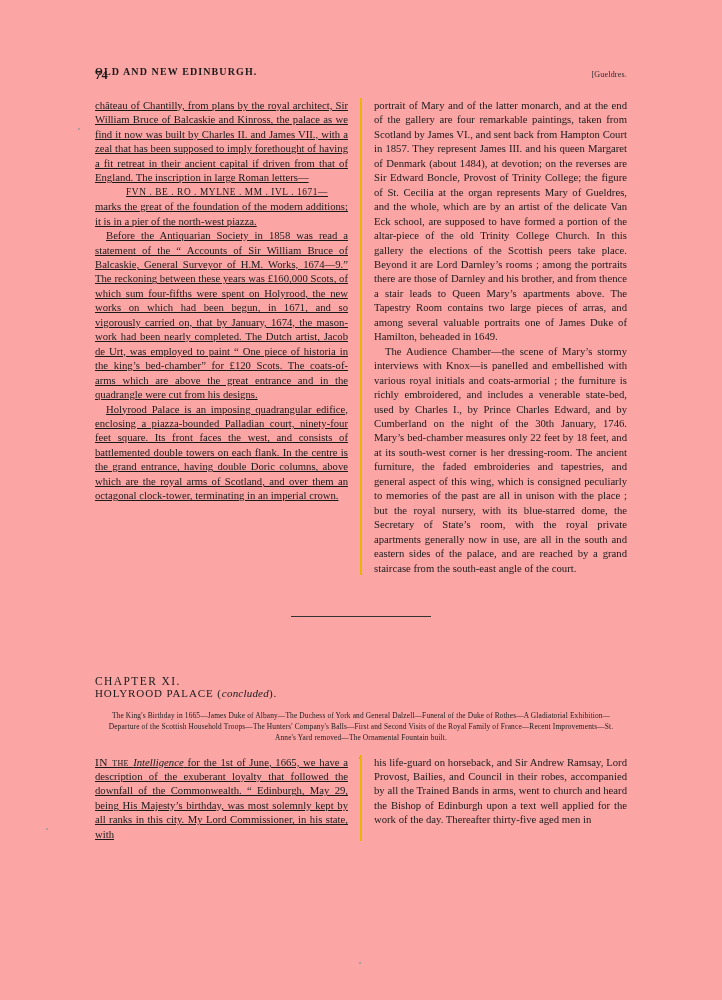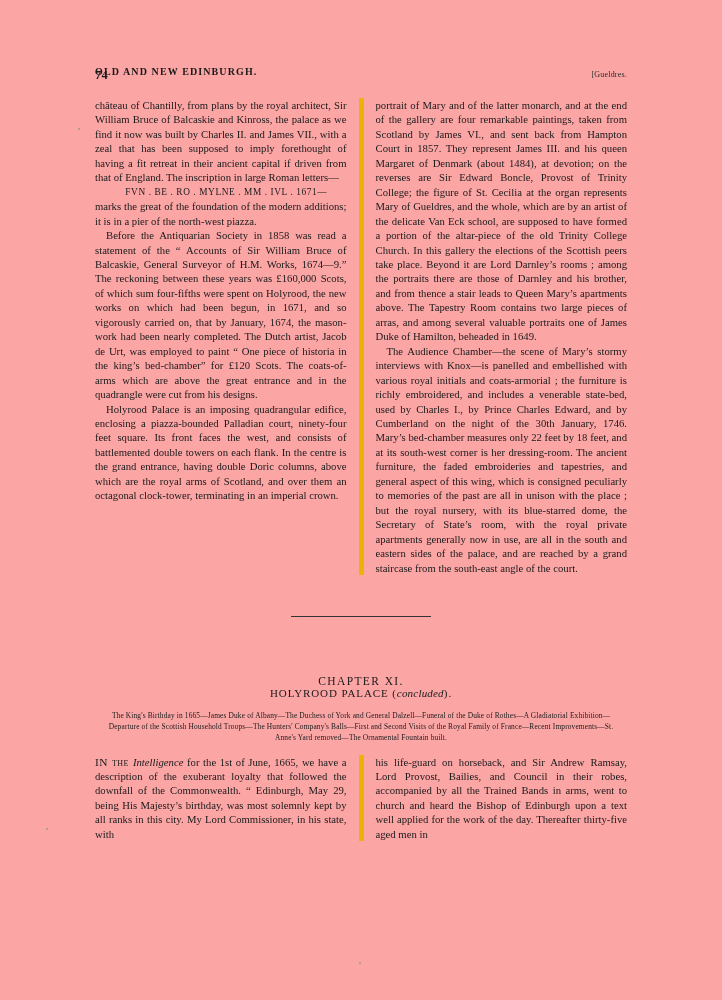--- a/index.html
+++ b/index.html
@@ -69,21 +69,22 @@
   .col {
     width: 253px;
     font-size: 10.7px;
     line-height: 14.45px;
     text-align: justify;
     text-justify: inter-word;
     hyphens: manual;
   }
   .col.left {
     padding-right: 12px;
-    border-right: 5px solid #eab308;
+    border-right: 2px solid #eab308;
+    text-decoration: underline;
   }
   .col.right {
     padding-left: 12px;
   }
   .col p {
     margin: 0;
     text-indent: 11px;
   }
   .col p.noindent {
     text-indent: 0;
@@ -102,21 +103,20 @@
   }
   .rule {
     display: inline-block;
     width: 140px;
     height: 1px;
     background: #333;
   }
   
   .chapter {
     margin-top: 54px;
-    text-align: center;
   }
   .chapter .num {
     font-size: 11.5px;
     letter-spacing: 1.4px;
   }
   .chapter .name {
     margin-top: 0;
     font-size: 11px;
     letter-spacing: 0.9px;
   }

